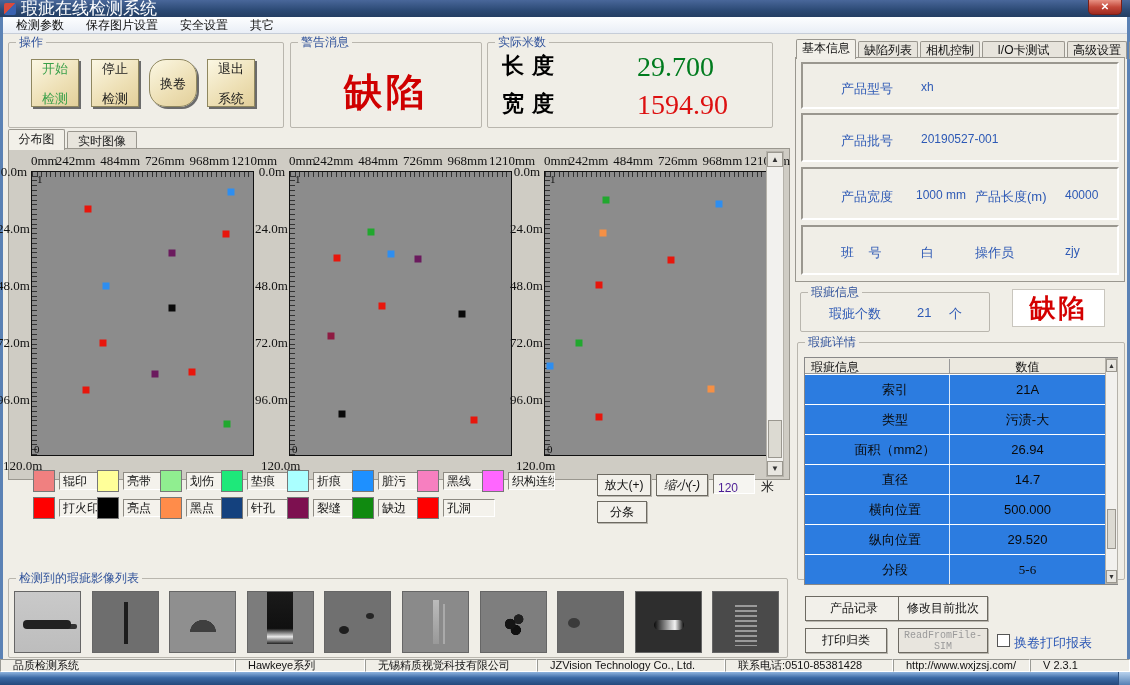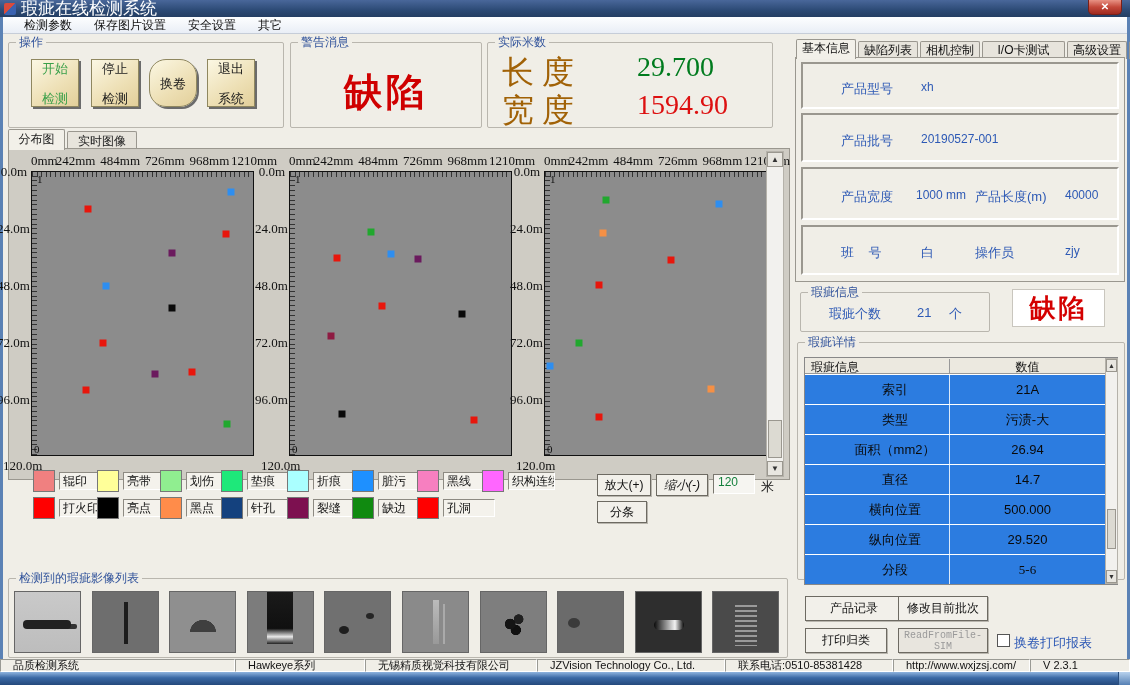--- a/index.html
+++ b/index.html
@@ -12,21 +12,21 @@
   .app-icon { width:12px; height:12px; margin-right:5px;
     background:linear-gradient(135deg,#d84b3c 0 50%, #3a62b0 50% 100%); border-radius:2px; }
   .title { color:#fff; font-size:17px; }
   .close-btn { position:absolute; right:8px; top:0; width:34px; height:15px;
     background:linear-gradient(#e89284,#c4483a 50%,#a02a20); border:1px solid #7a2018;
     border-top:none; border-radius:0 0 5px 5px; color:#fff; font-size:10px; text-align:center; line-height:13px; font-weight:bold; }
 
   
   .menubar { position:absolute; left:0; top:17px; width:1130px; height:17px;
     background:linear-gradient(#fdfeff,#e9eef6); border-bottom:1px solid #c6cdd8;
-    display:flex; align-items:center; padding-left:24px; }
+    display:flex; align-items:center; padding-left:16px; }
   .menu-item { font-size:12px; color:#111; margin-right:22px; }
 
   
   .side-border { position:absolute; top:17px; width:3px; height:655px; background:#5b82b5; }
 
   
   .groupbox { position:absolute; border:1px solid #b9b6ae; border-radius:2px; }
   .groupbox > .gb-title { position:absolute; top:-8px; left:7px; background:#f0eee7;
     padding:0 3px; font-size:12px; color:#31539b; line-height:14px; }
 
@@ -34,21 +34,21 @@
   .op-btn { position:absolute; width:48px; height:48px; text-align:center;
     background:linear-gradient(145deg,#fbf7e3,#eddfb4 60%,#e2cf9a);
     border:1px solid #8f875f; box-shadow:2px 2px 0 #6b6b6b; font-size:13px; line-height:15px;
     display:flex; align-items:center; justify-content:center; }
   .op-btn .lbl { display:block; }
 
   
   .warn-text { position:absolute; width:100%; top:24px; text-align:center;
     font-family:"Liberation Serif", serif; font-size:38px; font-weight:bold; color:#cf0000; letter-spacing:4px; }
   .meter-row { position:absolute; left:14px; width:260px; display:flex; font-family:"Liberation Serif", serif; }
-  .meter-label { color:#a16207; font-size:32px; font-weight:normal; width:105px; letter-spacing:8px; }
+  .meter-label { color:#000000; font-size:22px; font-weight:bold; width:105px; letter-spacing:8px; }
   .meter-value { font-size:28px; }
 
   
   .vtab { position:absolute; height:19px; font-size:12px; text-align:center; line-height:18px;
     border:1px solid #9a978f; border-bottom:none; background:#e7e4dc; border-radius:2px 2px 0 0; color:#222; }
   .vtab.active { background:#f2f0e9; height:21px; z-index:3; }
 
   
   #plotArea { position:absolute; left:8px; top:148px; width:782px; height:332px;
     background:#cfccc4; border:1px solid #9a978f; }
@@ -71,21 +71,21 @@
   
   .swatch { position:absolute; width:22px; height:22px; border:1px solid #777; }
   .leg-box { position:absolute; height:18px; background:#f4f2ec; border:1px solid;
     border-color:#8d8a82 #fff #fff #8d8a82; font-size:12px; line-height:16px; padding-left:3px;
     overflow:hidden; white-space:nowrap; color:#111; }
 
   .classic-btn { position:absolute; background:#f2f0ea; border:1px solid #6d6a62;
     box-shadow:1px 1px 0 #b9b6ae; font-size:12px; text-align:center; color:#111;
     display:flex; align-items:center; justify-content:center; }
   .mini-input { position:absolute; background:#f6f5f1; border:1px solid; border-color:#7a776f #fff #fff #7a776f;
-    font-size:12px; padding:0 4px; color:#15803d; }
+    font-size:12px; padding:6px 4px; color:#4c1d95; }
 
   
   .thumb { position:absolute; top:12px; width:67px; height:62px; border:1px solid #666; }
   .t0{background:linear-gradient(#c9c9c9,#bdbdbd); position:relative;}
   .t0::after{content:""; position:absolute; left:8px; top:28px; width:48px; height:9px; background:#222; border-radius:4px; box-shadow:8px 2px 0 -2px #333;}
   .t1{background:#6e6e6e;} .t1::after{content:""; position:absolute; left:31px; top:10px; width:4px; height:42px; background:#1c1c1c; display:block; position:relative;}
   .t2{background:#8f8f8f;} .t2::after{content:""; display:block; margin:26px auto 0; width:30px; height:14px; background:radial-gradient(ellipse at 50% 100%, #3f3f3f 0 60%, transparent 62%);}
   .t3{background:#7c7c7c;} .t3::after{content:""; display:block; margin:0 auto; width:26px; height:52px; background:linear-gradient(#1a1a1a,#101010 70%, #e8e8e8 86%, #222);}
   .t4{background:#707070;} .t4::after{content:""; display:block; margin:34px 0 0 14px; width:10px; height:8px; background:#1e1e1e; border-radius:50%; box-shadow:26px -14px 0 -1px #252525;}
   .t5{background:#8a8a8a;} .t5::after{content:""; display:block; margin:8px 0 0 30px; width:6px; height:44px; background:linear-gradient(#bbb,#999); box-shadow:8px 2px 0 -2px #aaa;}

